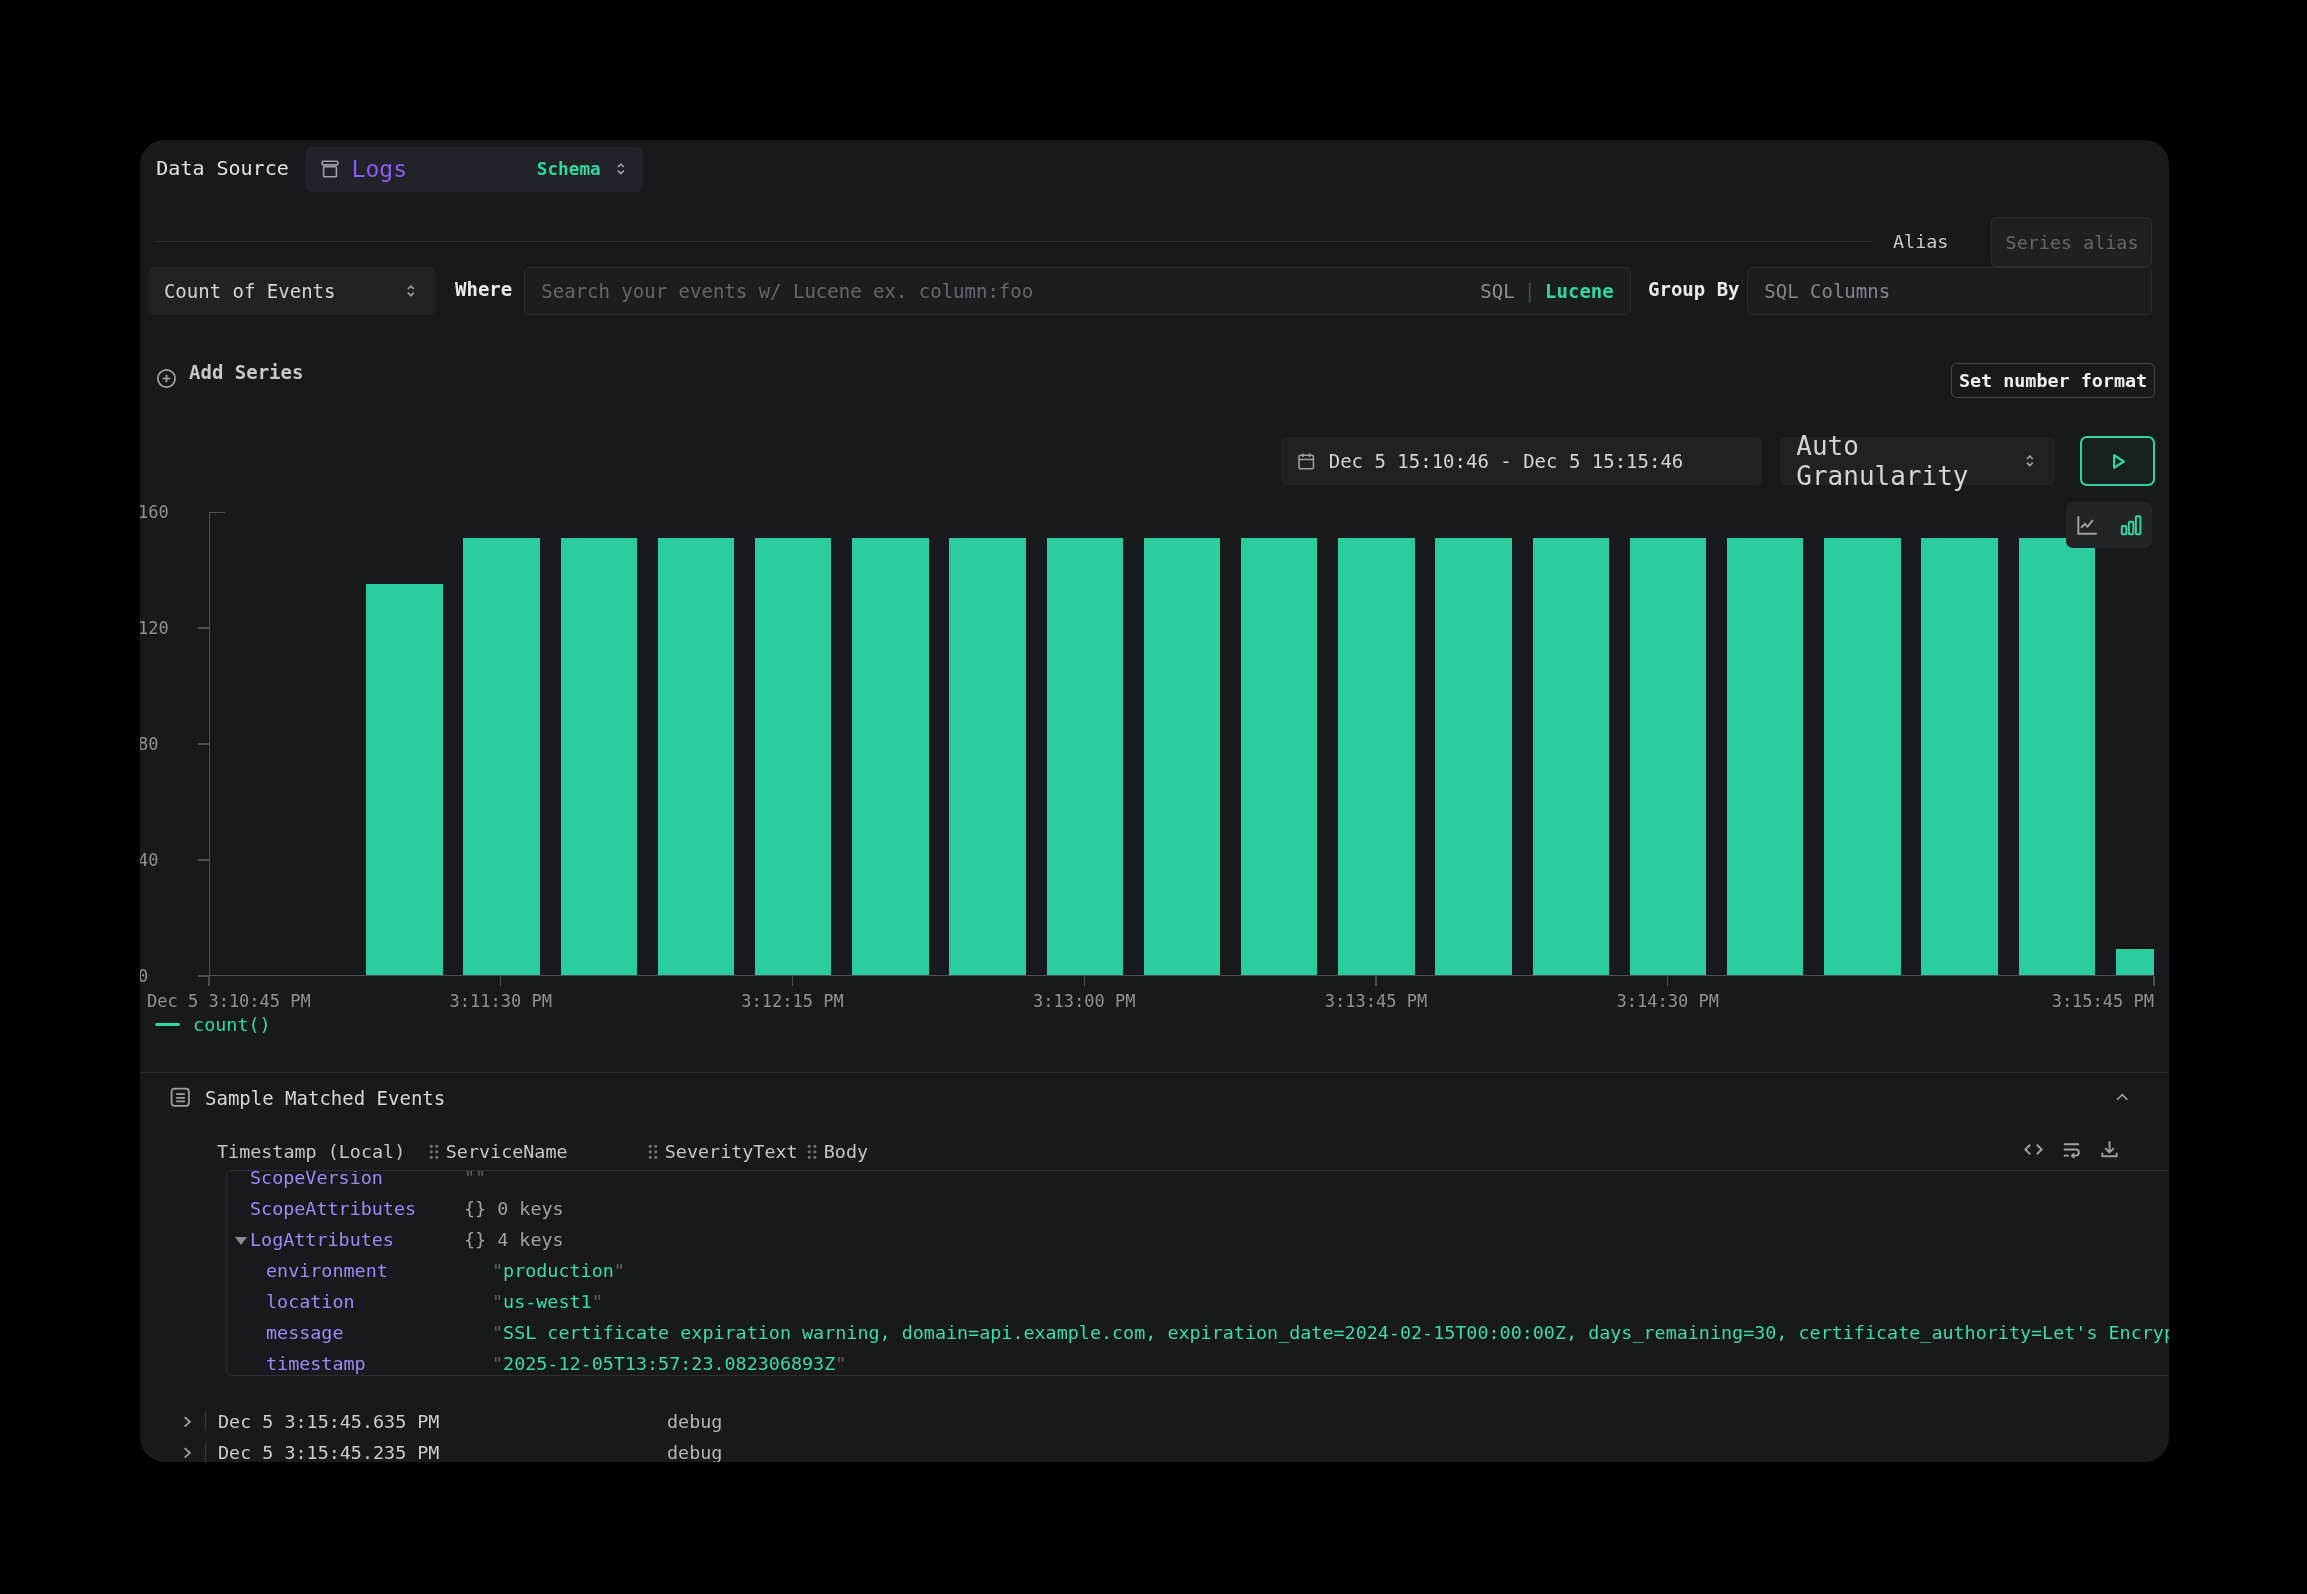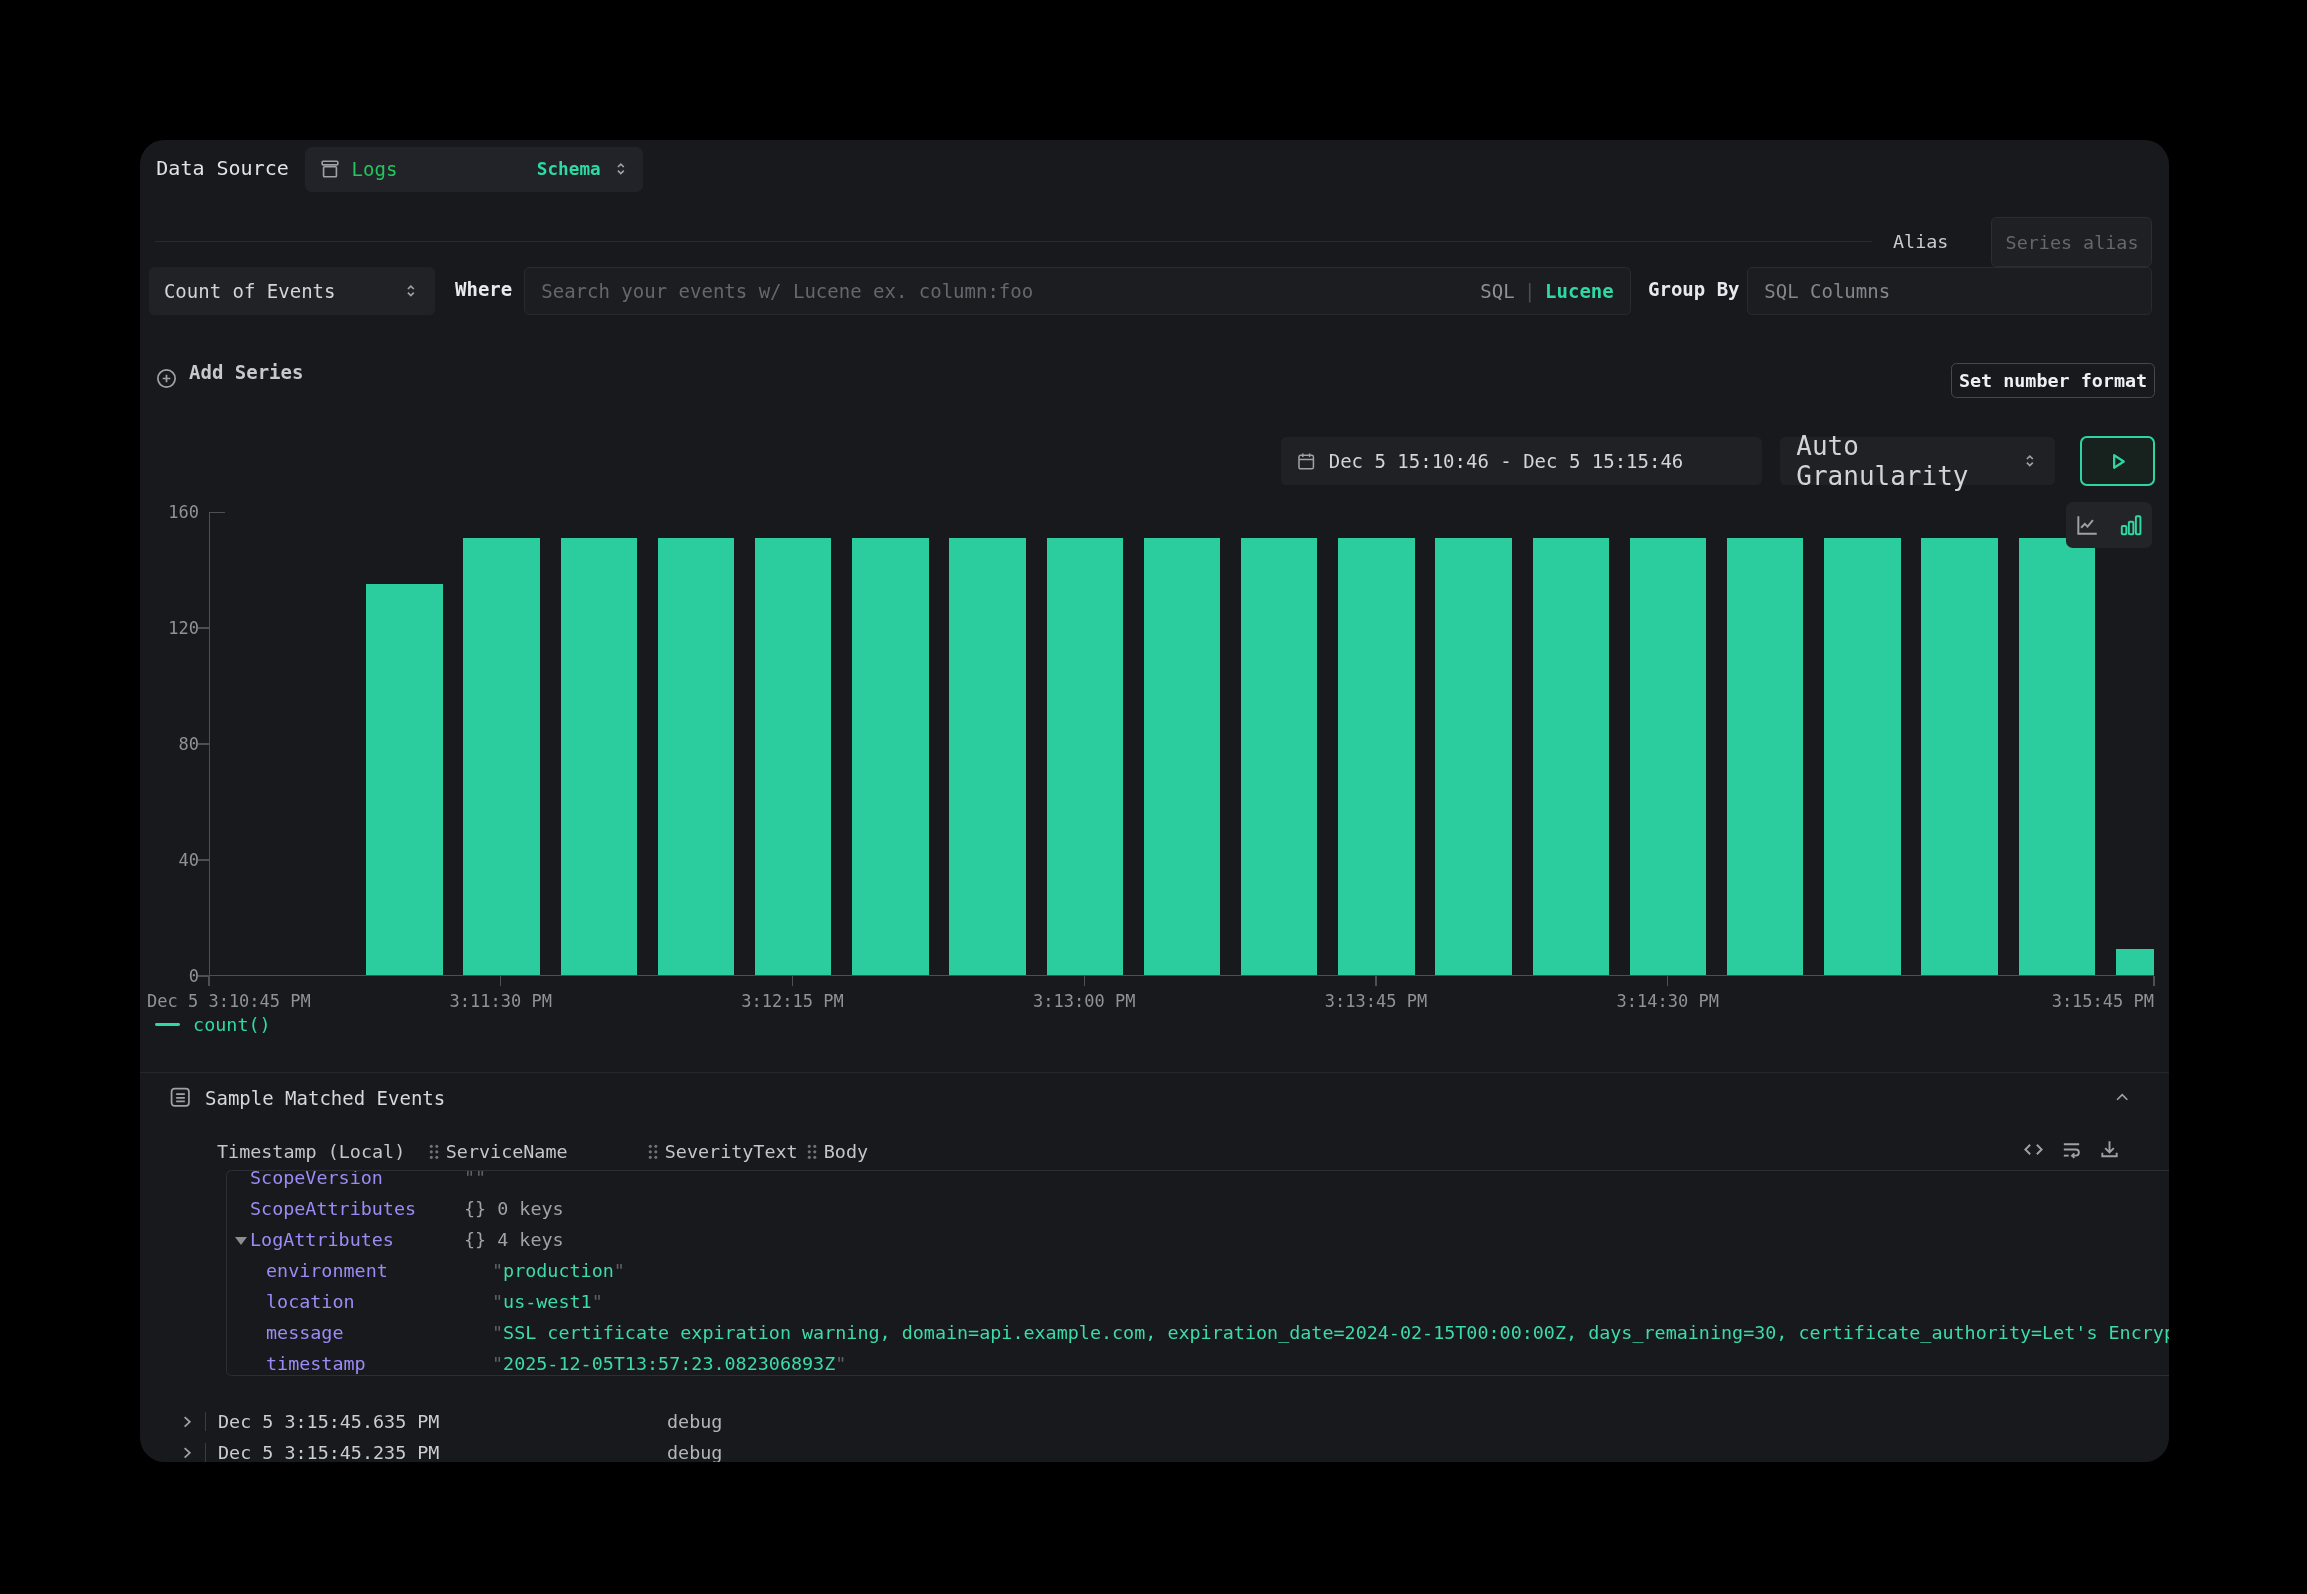--- a/index.html
+++ b/index.html
@@ -5,21 +5,21 @@
   * { margin:0; padding:0; box-sizing:border-box; }
   html,body { width:2307px; height:1595px; background:#000; overflow:hidden;
     font-family:"DejaVu Sans Mono","Liberation Mono",monospace; }
   .card { position:absolute; left:140px; top:140px; width:2029px; height:1322px;
     background:#18191C; border-radius:24.5px; overflow:hidden; }
 
   
   .ds-label { position:absolute; left:16.3px; top:155px; font-size:20px; color:#E2E3E5; margin-top:-140px; }
   .ds-select { position:absolute; left:165px; top:6.8px; width:338px; height:45px; background:#222328;
     border-radius:6.8px; display:flex; align-items:center; padding:0 13.6px; gap:11px; cursor:pointer; }
-  .ds-select .name { font-size:19px; color:#22c55e; flex:1; }
+  .ds-select .name { font-size:23px; color:#8b5cf6; flex:1; }
   .ds-select .schema { font-size:17.7px; color:#2ED9A3; font-weight:bold; }
 
   .icon { display:inline-flex; align-items:center; justify-content:center; color:#9EA1A6; }
   .icon svg { display:block; }
 
   
   .alias-divider { position:absolute; left:15px; top:101px; width:1717px; height:1.4px; background:#292B2F; }
   .alias-label { position:absolute; left:1753px; top:91px; font-size:18.4px; color:#C9CBCE; }
   .alias-input { position:absolute; left:1851px; top:77px; width:161px; height:50px; background:#1E2024;
     border:1.4px solid #2B2D32; border-radius:5.4px; color:#D3D4D7; font:18.4px "DejaVu Sans Mono",monospace; padding:0 13.6px; }
@@ -63,21 +63,21 @@
 
   .chart-toolbar { position:absolute; left:1926px; top:362px; width:86px; height:46px; background:#232428;
     border-radius:6.8px; display:flex; align-items:center; justify-content:center; gap:17.7px; z-index:5; }
 
   
   .chart-area { position:absolute; left:69px; top:372px; width:1945px; height:464px; }
   .plot { position:absolute; inset:0; overflow:hidden; border-left:1.4px solid #4C4F54; border-bottom:1.4px solid #4C4F54; }
   .plot::before { content:""; position:absolute; left:0; top:0; width:15px; height:1.4px; background:#4C4F54; }
   .bar { position:absolute; bottom:0; }
   .ytick { position:absolute; width:11px; height:1.4px; background:#4C4F54; left:-11px; }
-  .ylabel { position:absolute; width:61px; left:-71px; text-align:right; font-size:17px; color:#8F9296; line-height:20.4px; }
+  .ylabel { position:absolute; width:61px; left:-71px; font-size:17px; color:#8F9296; line-height:20.4px; }
   .xtick { position:absolute; top:464px; width:1.4px; height:9.5px; background:#4C4F54; }
   .xlabel { position:absolute; top:479px; font-size:17px; color:#8F9296; white-space:nowrap; }
 
   .legend { position:absolute; left:15px; top:874px; display:flex; align-items:center; gap:13.6px; cursor:pointer; }
   .legend .dash { width:24.5px; height:2.7px; border-radius:1.4px; background:#2ED9A3; }
   .legend .lbl { font-size:18.4px; color:#2ED9A3; }
 
   .big-divider { position:absolute; left:0; top:932px; width:2029px; height:1.4px; background:#26272B; }
 
   

